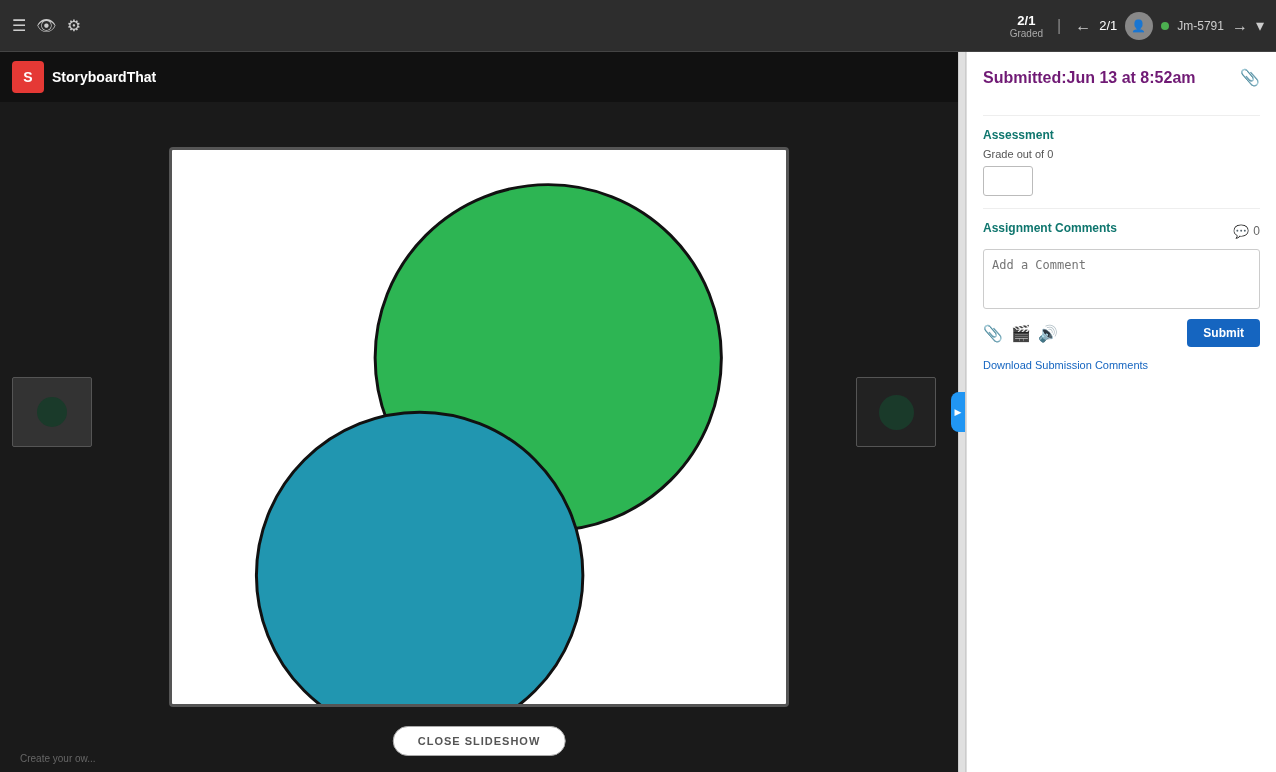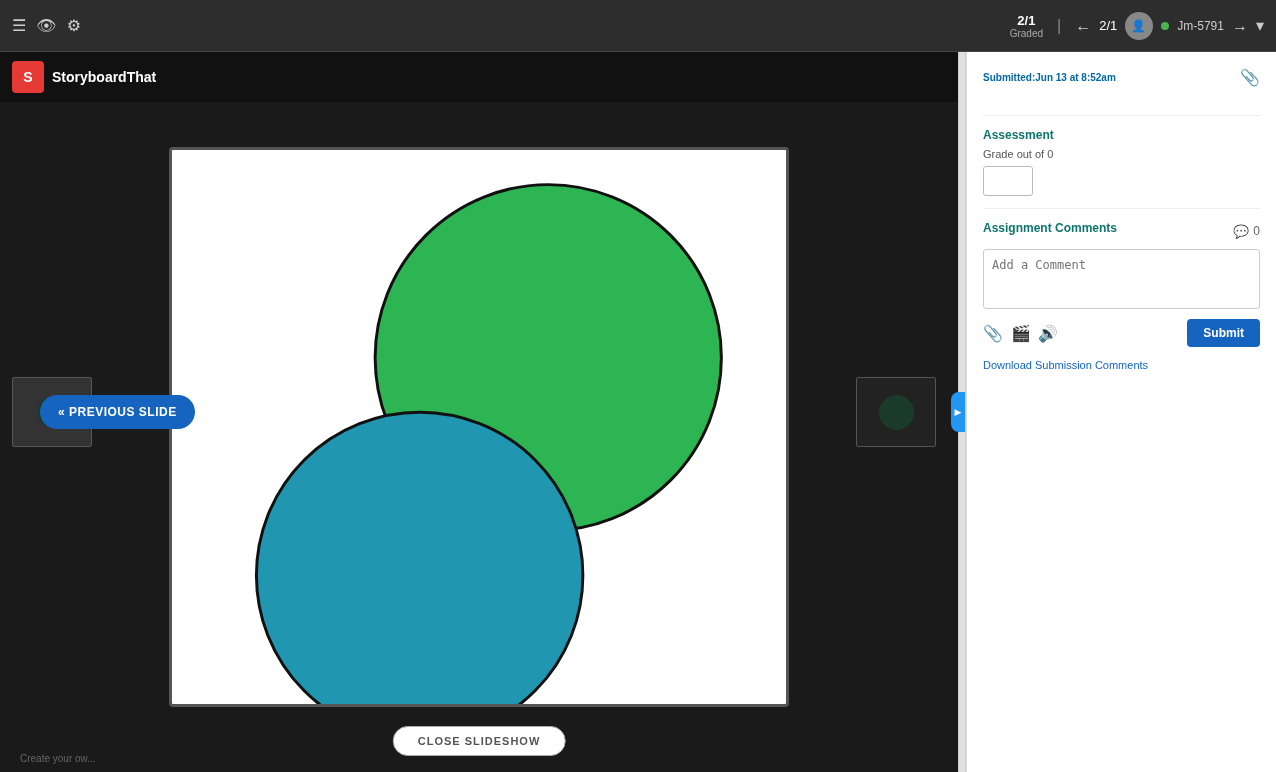--- a/index.html
+++ b/index.html
@@ -281,22 +281,22 @@
       overflow-y: auto;
       flex-shrink: 0;
     }
     .submitted-row {
       display: flex;
       justify-content: space-between;
       align-items: center;
       margin-bottom: 16px;
     }
     .submitted-text {
-      font-size: 10px;
-      color: #0369a1;
+      font-size: 16px;
+      color: #701a75;
     }
     .submitted-text span {
       font-weight: bold;
     }
     .attachment-icon {
       color: #888;
       font-size: 16px;
       cursor: pointer;
     }
 
@@ -445,21 +445,20 @@
     </div>
 
     <div class="right-thumbnail">
       <div class="thumbnail-box">
         <div class="right-circle"></div>
       </div>
     </div>
 
     <span class="create-label">Create your ow...</span>
 
-    <button class="prev-btn">« PREVIOUS SLIDE</button>
 
     <div class="slideshow-frame">
       <svg width="100%" height="100%" viewBox="0 0 620 560">
 
         <circle cx="380" cy="210" r="175" fill="#2db553" stroke="#111" stroke-width="3"></circle>
 
         <circle cx="250" cy="430" r="165" fill="#2196b0" stroke="#111" stroke-width="3"></circle>
       </svg>
     </div>
 

